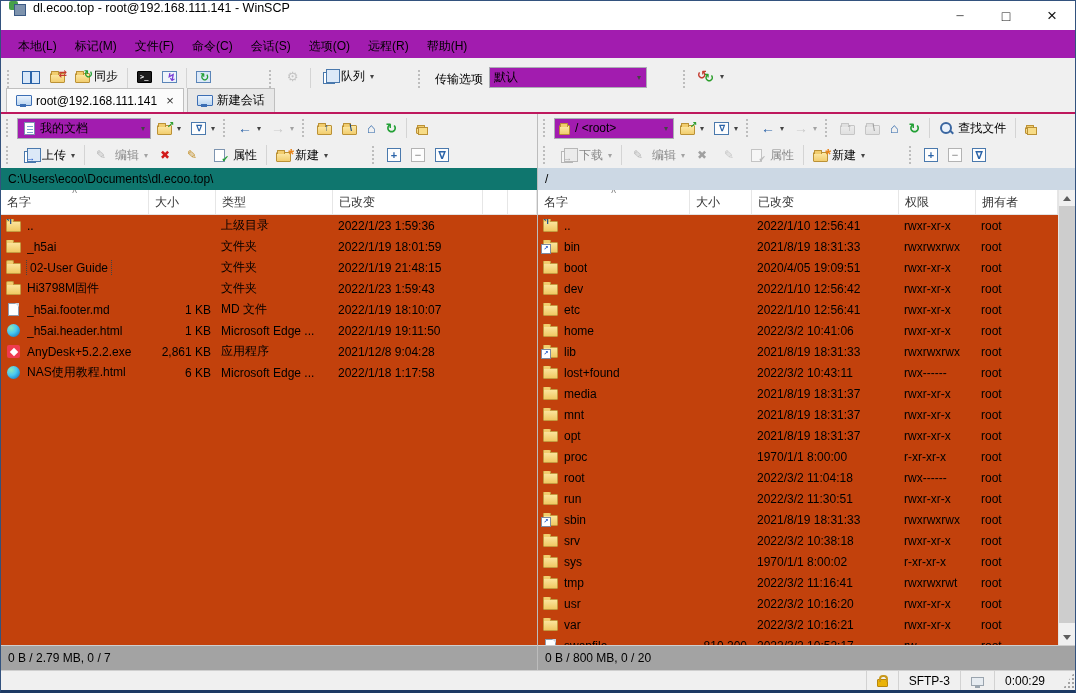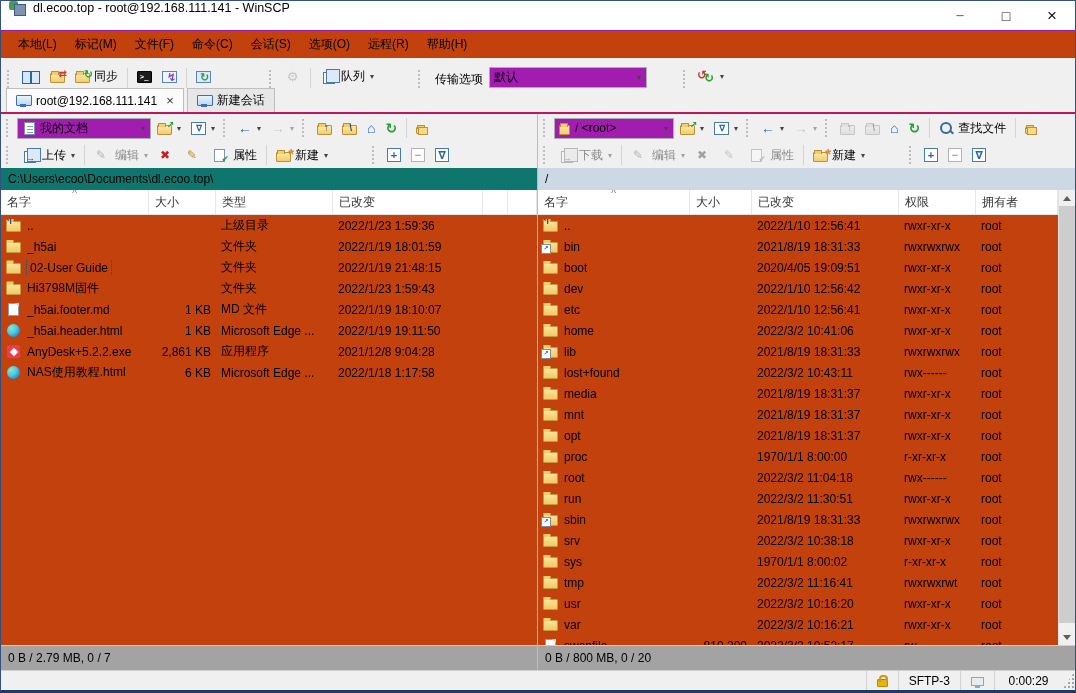--- a/index.html
+++ b/index.html
@@ -11,21 +11,21 @@
 .title-text{font-size:12.5px}
 .win-controls{margin-left:auto;display:flex;height:100%}
 .win-btn{width:46px;display:flex;align-items:center;justify-content:center;font-size:12px;color:#111}
 .win-min::after{content:"─";font-size:10px}
 .win-max::after{content:"□";font-size:14px}
 .win-close::after{content:"×";font-size:17px}
 .app-logo{width:17px;height:15px;position:relative;flex:none}
 .app-logo::before{content:"";position:absolute;left:0;top:0;width:9px;height:9px;background:#46a049;border-radius:2px}
 .app-logo::after{content:"";position:absolute;right:0;bottom:0;width:10px;height:10px;background:#7e93ad;border:1px solid #3c5a84}
 
-.menubar{height:28px;background:#c2410c;display:flex;align-items:center;padding-left:8px;flex:none;border-top:1px solid #a21caf}
+.menubar{height:28px;background:#a21caf;display:flex;align-items:center;padding-left:8px;flex:none;border-top:5px solid #a21caf}
 .menu-item{padding:4px 9px;white-space:nowrap}
 
 .toolbar{height:30px;background:#f0f0f0;display:flex;align-items:flex-end;padding:0 4px;gap:2px;flex:none}
 .tb-btn{height:24px;display:inline-flex;align-items:center;gap:4px;padding:0 4px;white-space:nowrap}
 .tb-sep{width:1px;height:20px;background:#d4d4d4;margin:0 3px;flex:none}
 .grip{width:5px;height:18px;border-left:2px dotted #bdbdbd;margin:0 4px 0 2px;flex:none}
 .dd::after{content:"▾";font-size:8px;color:#444;margin-left:1px}
 .dis{opacity:.45;filter:grayscale(1)}
 .tb-label{margin:0 4px 0 6px;white-space:nowrap}
 .combo{height:21px;background:#a21caf;border:1px solid #abadb3;display:inline-flex;align-items:center;padding:0 2px 0 4px;gap:5px;white-space:nowrap}
@@ -132,21 +132,21 @@
 
 .vscroll{position:absolute;right:0;top:0;bottom:0;width:17px;background:#f0f0f0;border-left:1px solid #e4e4e4}
 .sb-btn{position:absolute;left:0;right:0;height:16px;display:flex;align-items:center;justify-content:center}
 .sb-up{top:0}.sb-down{bottom:0}
 .tri-up{width:0;height:0;border-left:4px solid transparent;border-right:4px solid transparent;border-bottom:5px solid #5d5d5d}
 .tri-down{width:0;height:0;border-left:4px solid transparent;border-right:4px solid transparent;border-top:5px solid #5d5d5d}
 .sb-thumb{position:absolute;left:0;right:0;top:16px;bottom:22px;background:#cdcdcd}
 
 .statusbar{height:20px;background:#f0f0f0;border-top:1px solid #cfcfcf;display:flex;align-items:stretch;flex:none}
 .sb-spacer{flex:1}
-.sb-cell{display:flex;align-items:center;justify-content:center;padding:0 10px;border-left:1px solid #d2d2d2;gap:5px;white-space:nowrap}
+.sb-cell{display:flex;align-items:center;padding:0 10px;border-left:1px solid #d2d2d2;gap:5px;white-space:nowrap}
 .lock{position:relative;width:11px;height:8px;background:#eab308;border:1px solid #b8860b;border-radius:1px;margin-top:4px}
 .lock::before{content:"";position:absolute;left:1.5px;top:-5px;width:5px;height:5px;border:2px solid #c9991c;border-bottom:none;border-radius:4px 4px 0 0}
 .net{position:relative;width:13px;height:9px;border:1px solid #9aa4ae;background:#e7ecf1;margin-top:1px}
 .net::after{content:"";position:absolute;left:3px;bottom:-3px;width:5px;height:2px;background:#9aa4ae}
 .rgrip{width:13px;align-self:stretch;background-image:radial-gradient(#a3a3a3 1px,transparent 1.4px);background-size:4px 4px;background-position:1px 6px;clip-path:polygon(100% 0,100% 100%,0 100%)}
 </style>
 </head>
 <body>
 
 <div class="window">

